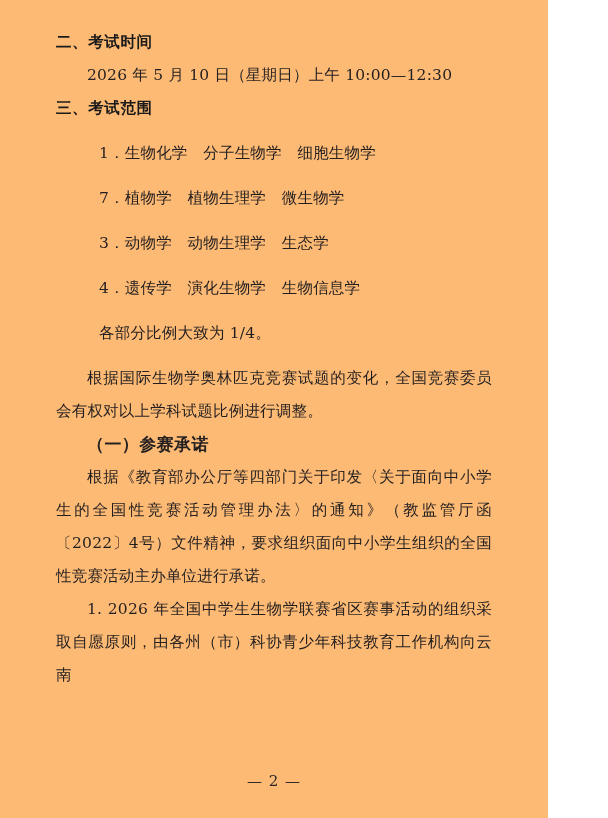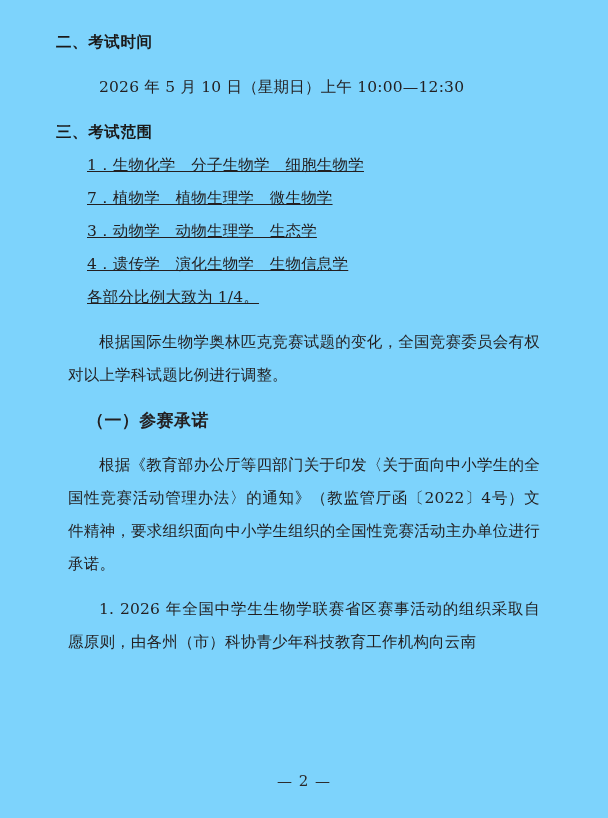--- a/index.html
+++ b/index.html
@@ -9,25 +9,25 @@
   body {
     width: 608px;
     height: 818px;
     background: #ffffff;
     font-family: "DejaVu Serif", serif;
     color: #231f20;
     overflow: hidden;
   }
   .page {
     position: relative;
-    width: 608px;
+    width: 548px;
     height: 818px;
     box-sizing: border-box;
     padding: 26px 56px 0 56px;
-    background: #7dd3fc;
+    background: #fdba74;
   }
   .doc-body {
     font-size: 15.5px;
     line-height: 33px;
     letter-spacing: 0.2px;
     text-align: justify;
   }
   .heading {
     font-family: "DejaVu Sans", sans-serif;
     font-weight: bold;
@@ -41,30 +41,29 @@
   .subheading {
     font-family: "DejaVu Sans", sans-serif;
     font-weight: bold;
     font-size: 17px;
     line-height: 33px;
     letter-spacing: 0.4px;
     padding-left: 31px;
     margin: 0;
   }
   p.para {
-    margin: 12px;
+    margin: 0;
     padding: 0;
     text-indent: 31px;
   }
   .listline {
-    margin: 0;
+    margin: 12px;
     padding: 0;
     padding-left: 31px;
     letter-spacing: 0.2px;
-    text-decoration: underline;
   }
   .pagenum {
     position: absolute;
     left: 0;
     right: 0;
     bottom: 28px;
     text-align: center;
     font-size: 15px;
     letter-spacing: 1px;
     color: #2a2728;

